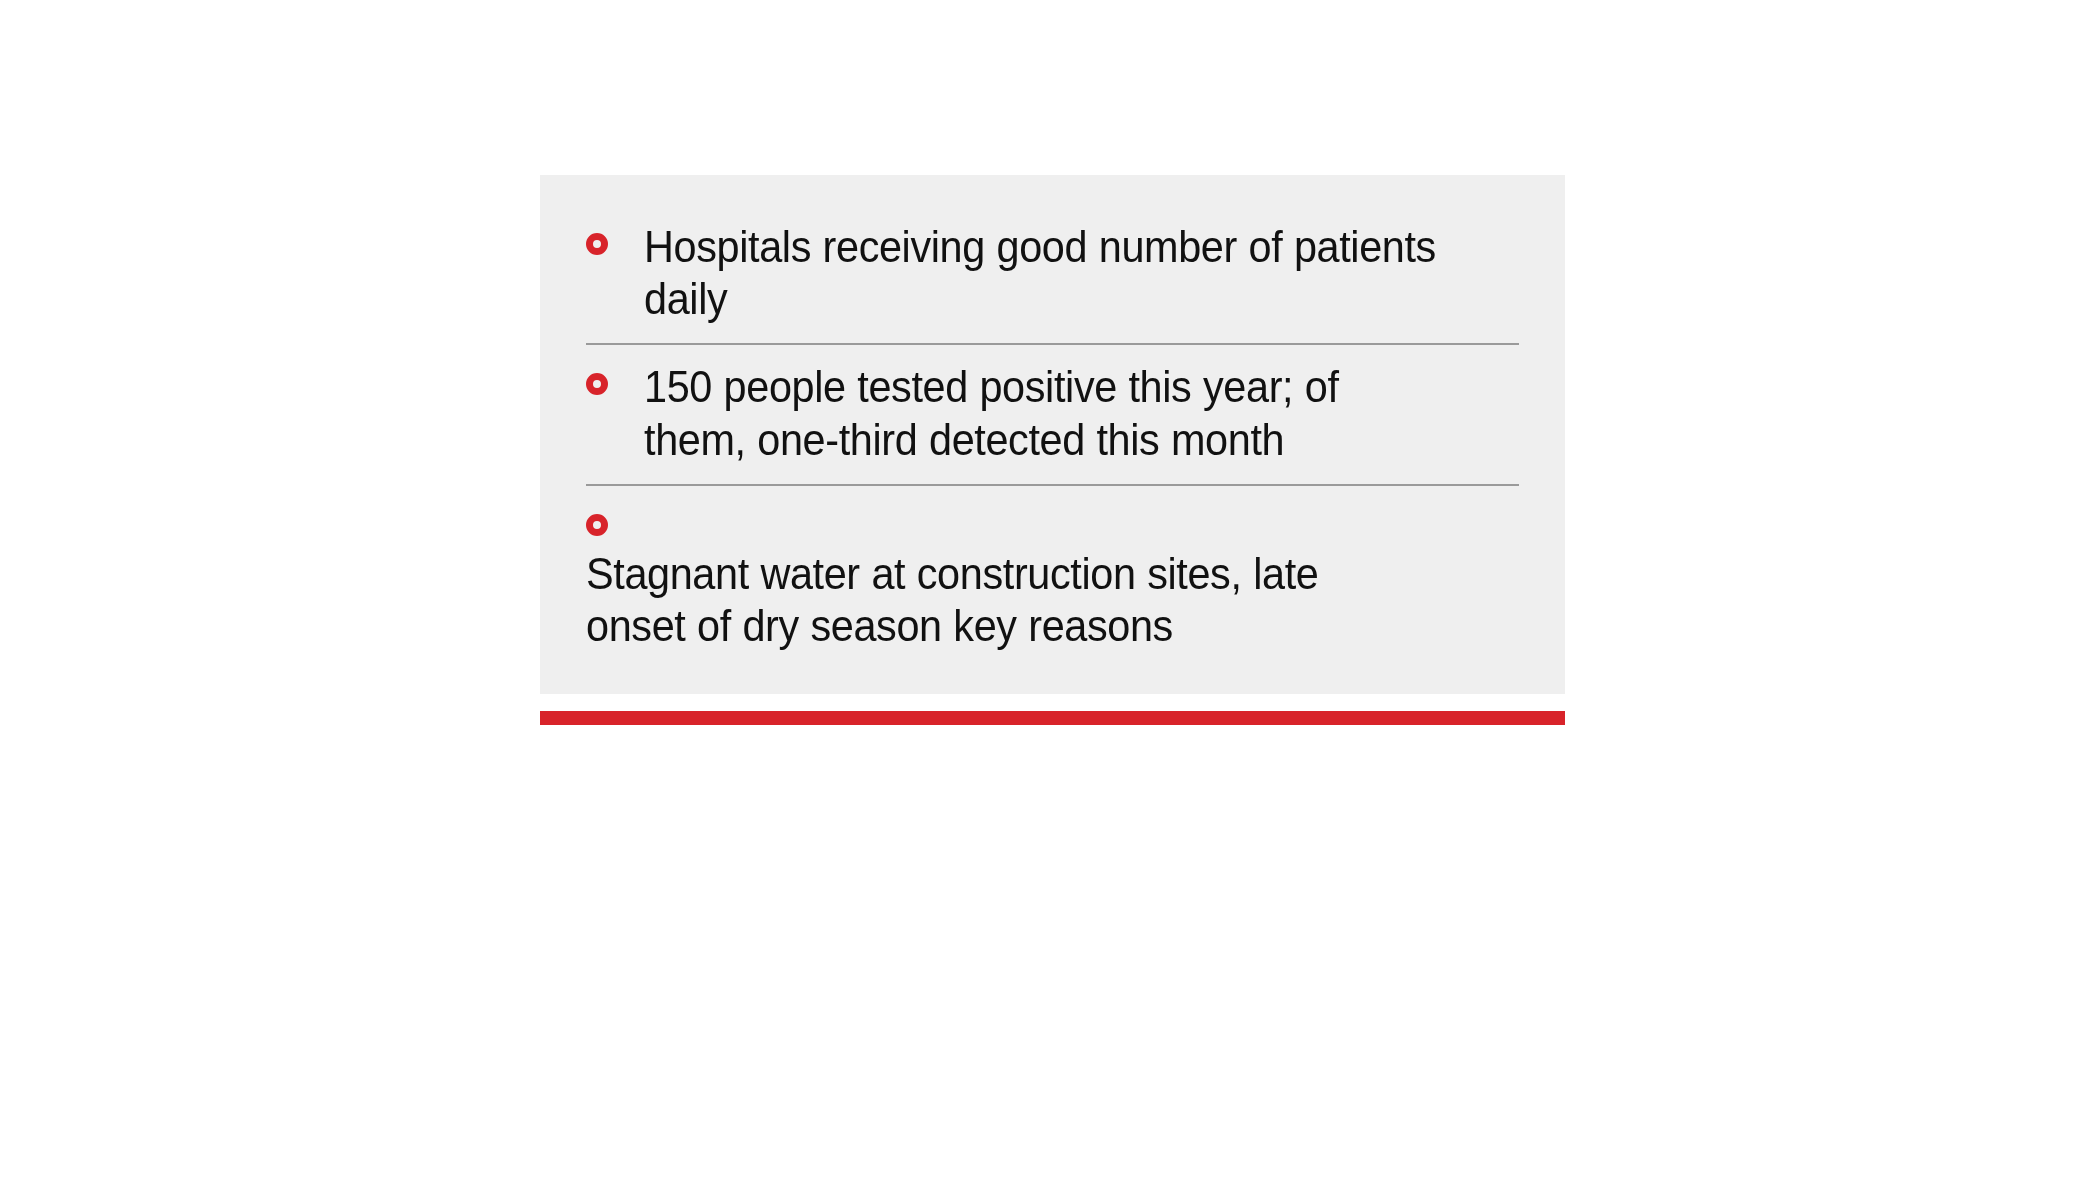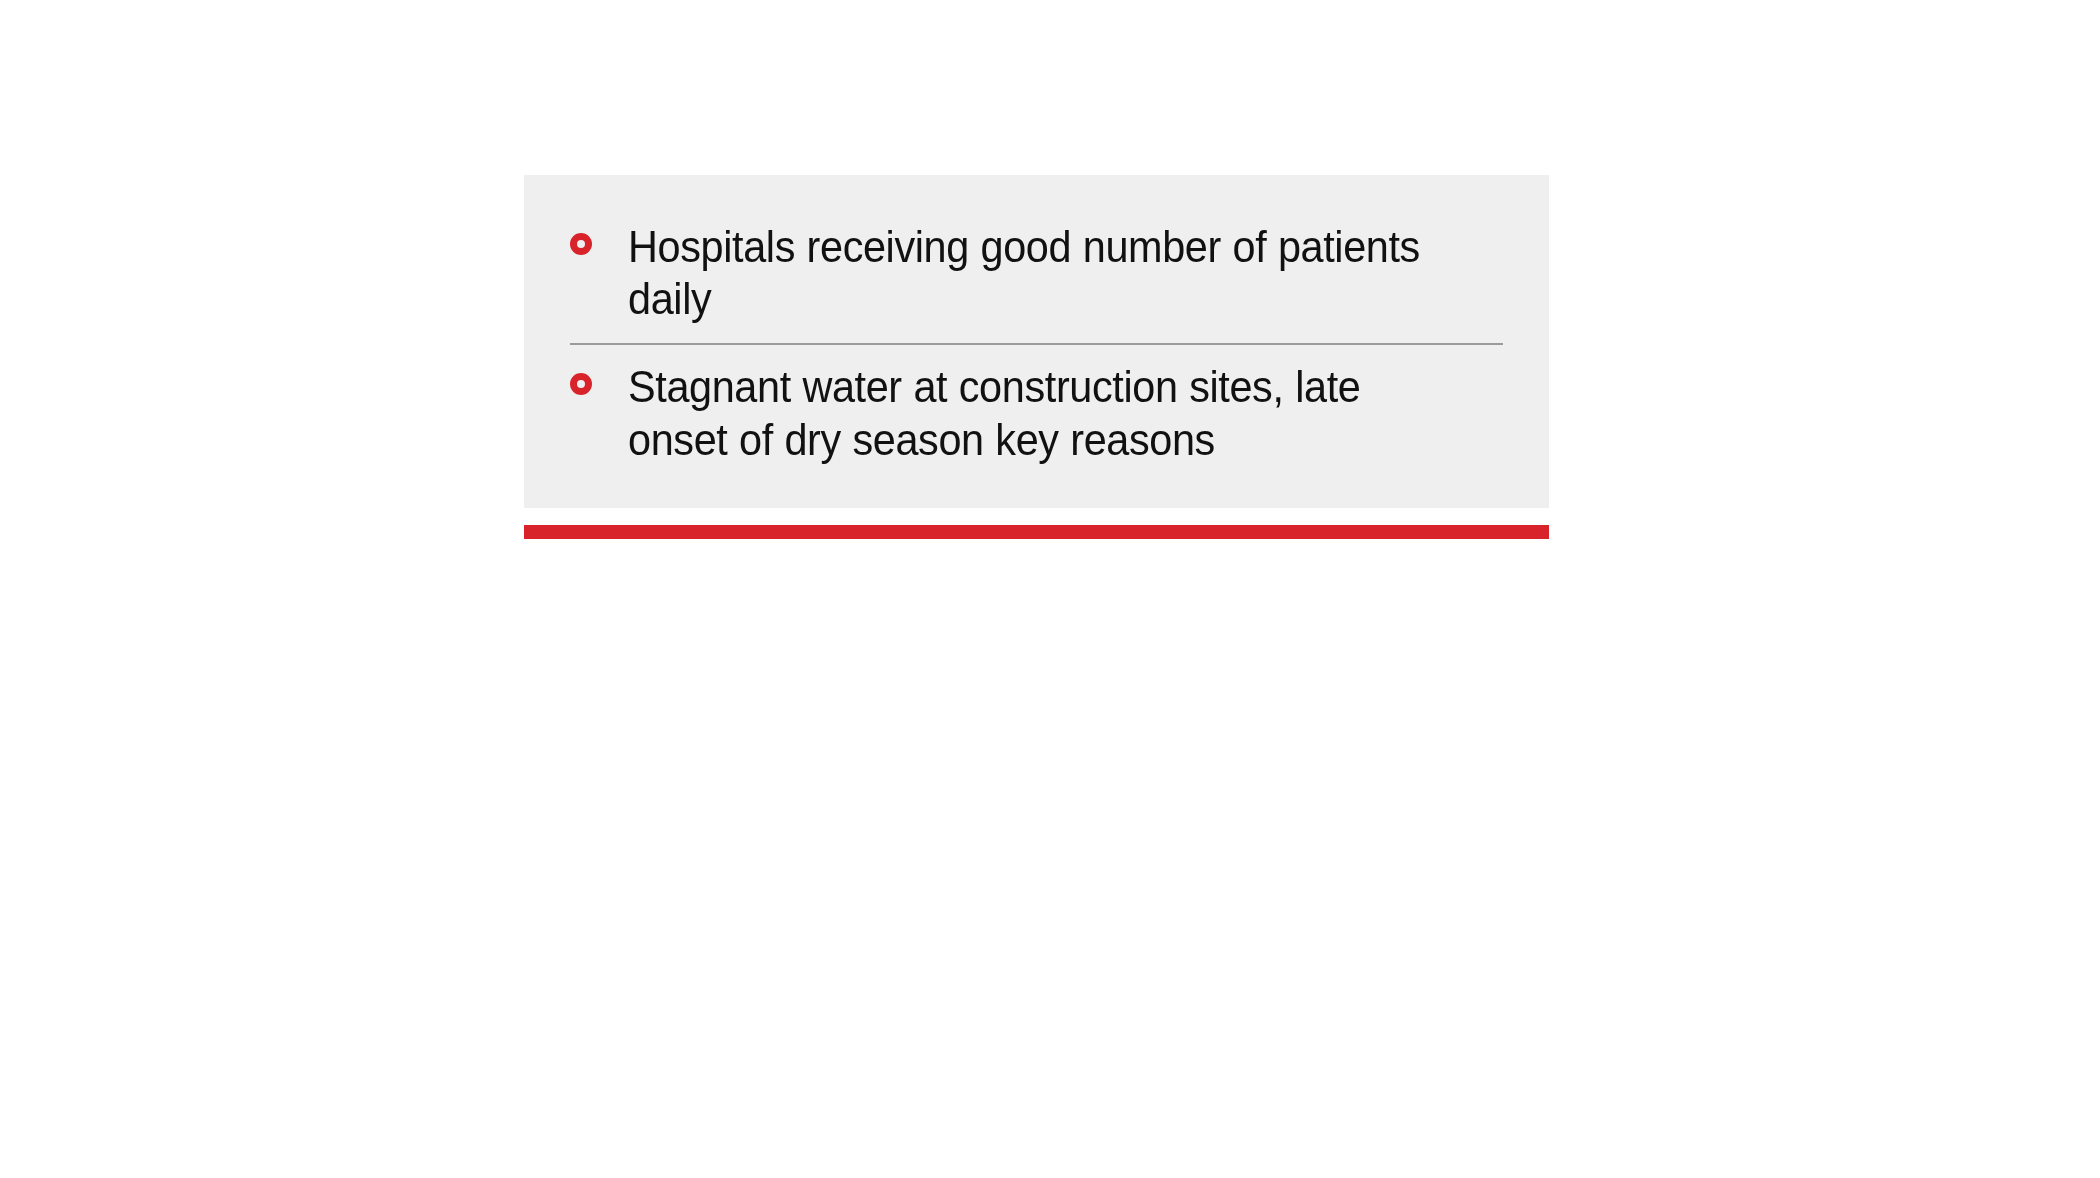--- a/index.html
+++ b/index.html
@@ -10,21 +10,21 @@
     height: 1178px;
     overflow: hidden;
   }
   body {
     font-family: "Liberation Sans", sans-serif;
     -webkit-font-smoothing: antialiased;
   }
 
   #infographic-wrap {
     position: absolute;
-    left: 524px;
+    left: 540px;
     top: 175px;
     width: 980px;
   }
 
   #bullet-panel {
     background: #efefef;
     padding: 38px 46px 36px 46px;
     box-sizing: border-box;
     width: 1025px;
   }
@@ -34,20 +34,21 @@
     align-items: flex-start;
     padding: 16px 0 18px 0;
     border-bottom: 2px solid #9a9a9a;
   }
   .bullet-row:first-child {
     padding-top: 8px;
   }
   .bullet-row:last-child {
     border-bottom: none;
     padding-bottom: 6px;
+    flex-direction: column;
   }
 
   .bullet-marker {
     flex: 0 0 auto;
     width: 34px;
     height: 34px;
     margin-top: 12px;
     margin-right: 24px;
     display: block;
   }
@@ -89,20 +90,26 @@
 
     <div class="bullet-row">
       <span class="bullet-marker">
           <span class="ring"></span>
         </span>
       <span class="bullet-text">Hospitals receiving good number of patients daily</span>
     </div>
 
 
 
+    <div class="bullet-row">
+      <span class="bullet-marker">
+          <span class="ring"></span>
+        </span>
+      <span class="bullet-text">150 people tested positive this year; of them, one-third detected this month</span>
+    </div>
 
     <div class="bullet-row">
       <span class="bullet-marker">
           <span class="ring"></span>
         </span>
       <span class="bullet-text">Stagnant water at construction sites, late onset of dry season key reasons</span>
     </div>
 
   </div>
 

